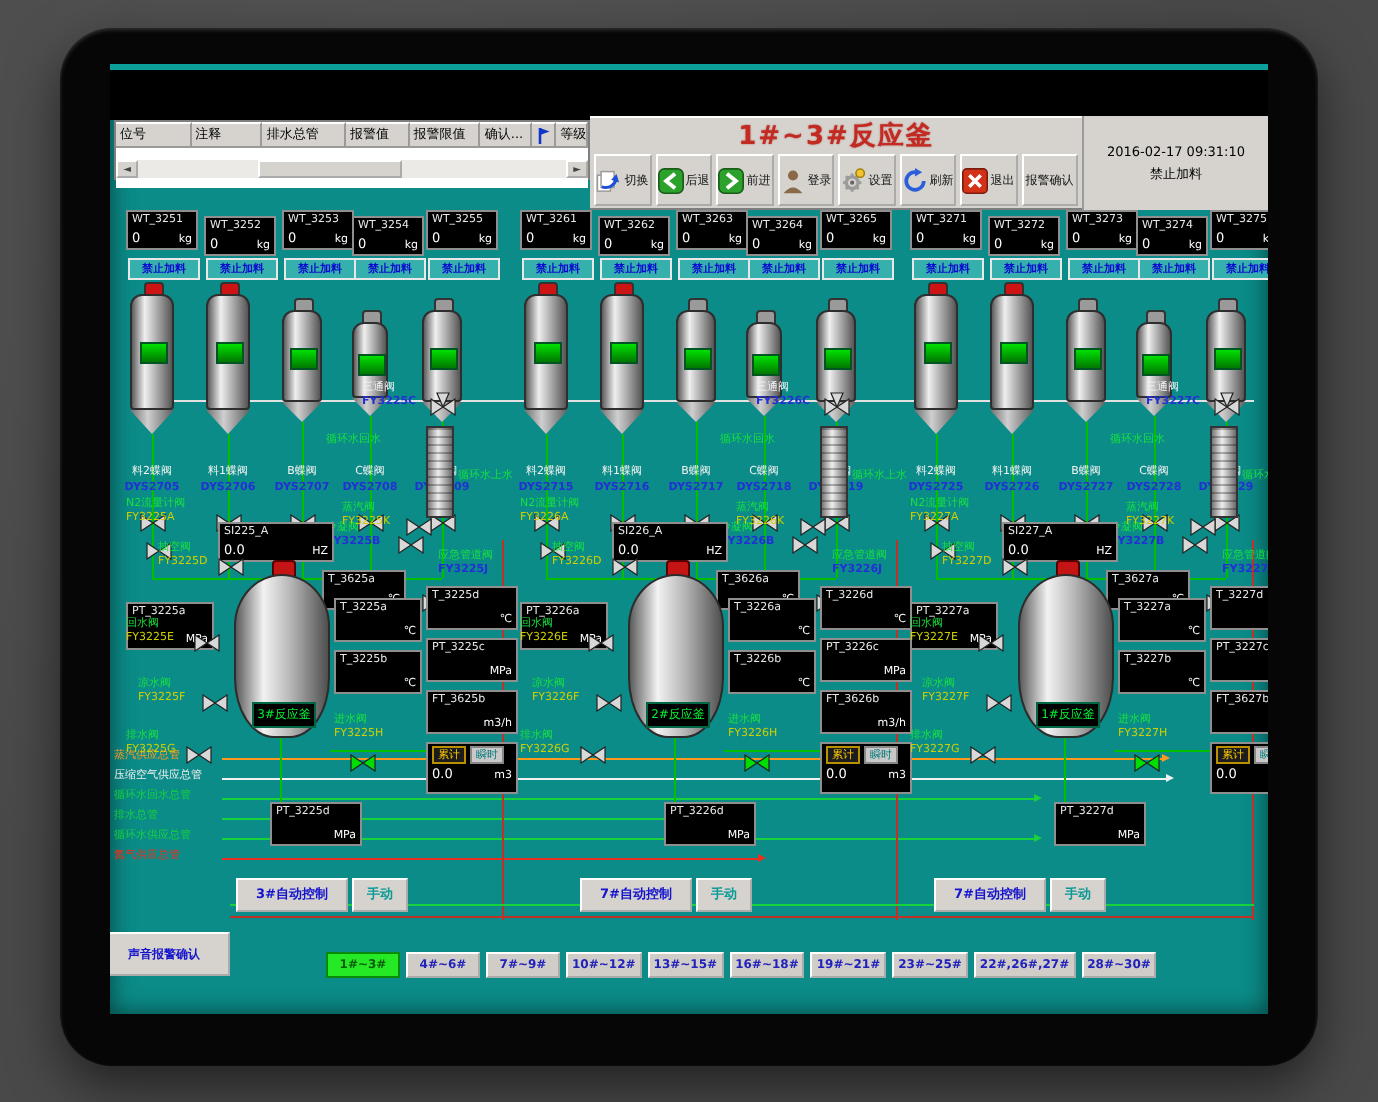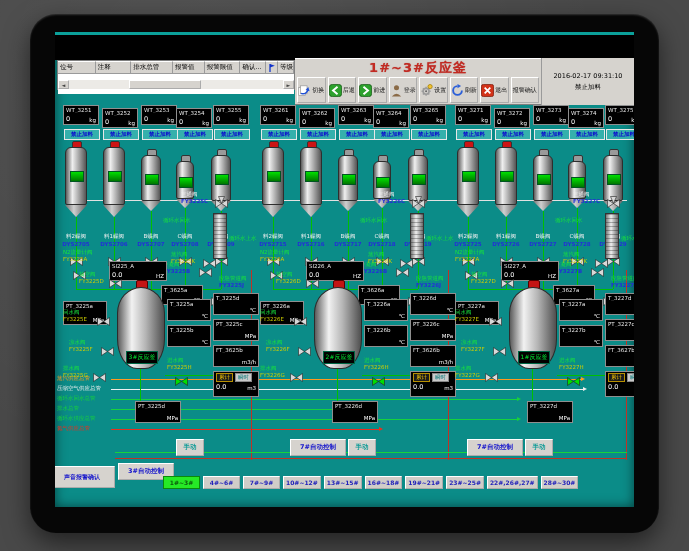--- a/index.html
+++ b/index.html
@@ -454,21 +454,21 @@
               <path d="M0.5 0.5 L6.5 4.5 L0.5 8.5 Z" fill="#00dd00" stroke="#222" stroke-width="0.6"></path>
               <path d="M12.5 0.5 L6.5 4.5 L12.5 8.5 Z" fill="#00dd00" stroke="#222" stroke-width="0.6"></path>
             </svg></div>
           <div class="glabel" style="left: 108px; top: 146px;">蒸汽阀</div>
           <div class="ytag" style="left: 108px; top: 153px;">FY3225K</div>
           <div class="abs valve" style="left: 140px; top: 148px;"><svg width="13" height="9" viewBox="0 0 13 9">
               <path d="M0.5 0.5 L6.5 4.5 L0.5 8.5 Z" fill="#d8d8d8" stroke="#222" stroke-width="0.6"></path>
               <path d="M12.5 0.5 L6.5 4.5 L12.5 8.5 Z" fill="#d8d8d8" stroke="#222" stroke-width="0.6"></path>
             </svg></div>
           <div class="abs" style="left: 102px; top: 270px; width: 48px; height: 1px; background: rgb(0, 192, 0);"></div>
-          <div class="abtn" style="left: 55px; top: 334px; margin-top: 24px;">3#自动控制</div>
+          <div class="abtn" style="left: 55px; top: 334px;">3#自动控制</div>
           <div class="mbtn" style="left: 113px; top: 334px;">手动</div>
         </div>
         <div class="abs" style="left: 205px; top: 73px; width: 196px; height: 372px;">
           <div class="abs ind" style="left: 0px; top: 0px; width: 36px; height: 20px;">
             <div class="itag">WT_3261</div>
             <div class="irow">
               <div class="ival">0</div>
               <div class="iunit">kg</div>
             </div>
           </div>

